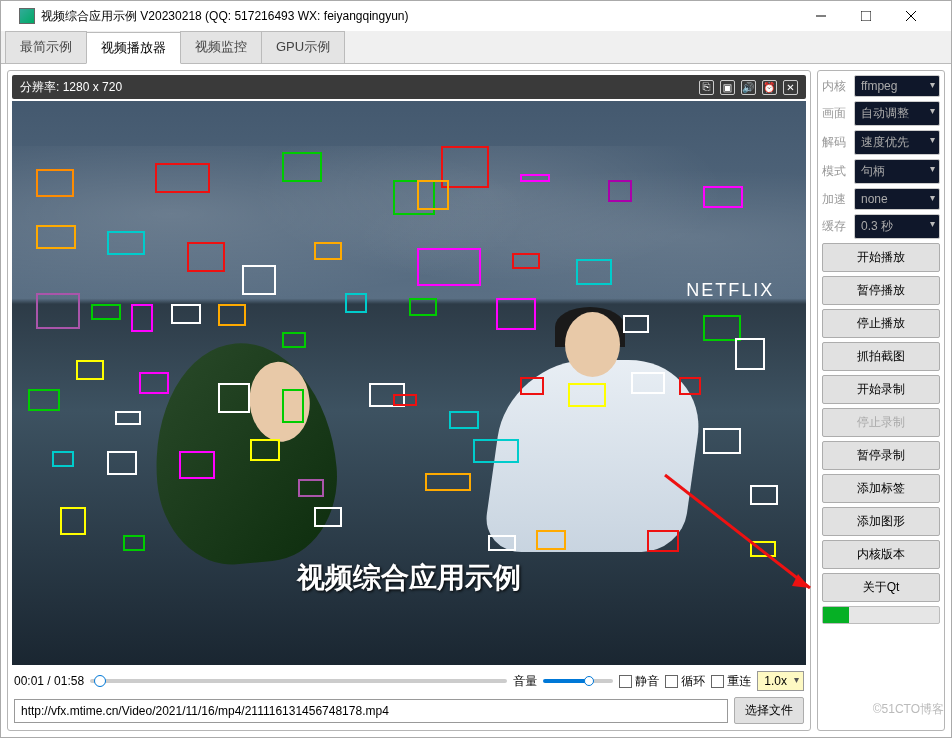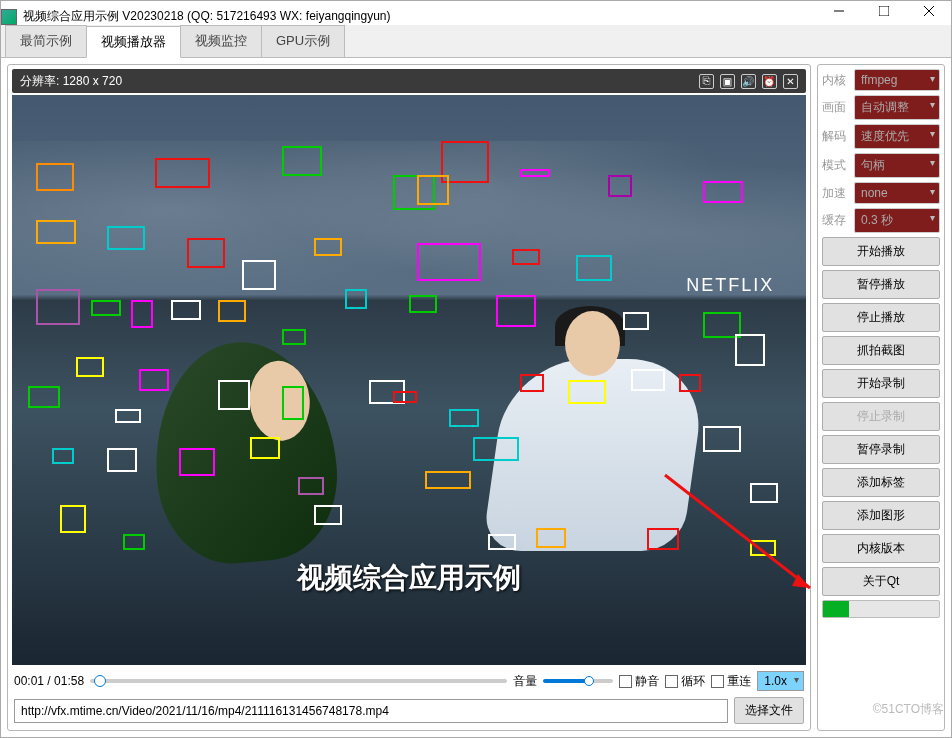--- a/index.html
+++ b/index.html
@@ -1,18 +1,18 @@
 <!DOCTYPE html>
 <html><head>
 <meta charset="utf-8">
 <style>
   * { box-sizing: border-box; margin: 0; padding: 0; font-family: "Microsoft YaHei", "Segoe UI", sans-serif; }
   body { background: #f0f0f0; width: 952px; height: 738px; overflow: hidden; }
   .window { width: 952px; height: 738px; background: #fff; display: flex; flex-direction: column; border: 1px solid #aaa; }
-  .titlebar { height: 24px; display: flex; align-items: flex-end; padding: 0 0; background: #fff; }
+  .titlebar { height: 30px; display: flex; align-items: center; padding: 0 18px; background: #fff; }
   .app-icon { width: 16px; height: 16px; background: linear-gradient(135deg,#3a9,#0a6); margin-right: 6px; border:1px solid #666; }
   .title-text { font-size: 12px; color: #000; flex: 1; white-space: nowrap; overflow: hidden; }
   .win-btns { display: flex; gap: 0; }
   .win-btn { width: 45px; height: 28px; display: flex; align-items: center; justify-content: center; color:#000; }
   .win-btn svg { width: 10px; height: 10px; stroke:#000; fill:none; stroke-width:1; }
   .tabbar { display: flex; border-bottom: 1px solid #bbb; padding-left: 4px; background:#f0f0f0; }
   .tab { padding: 6px 14px; font-size: 13px; background: #e4e4e4; border: 1px solid #bbb; border-bottom: none; margin-right: -1px; cursor: pointer; color:#444; }
   .tab.active { background: #fff; border-bottom: 1px solid #fff; position: relative; top:1px; font-weight:500; color:#000; }
   .content { flex: 1; display: flex; padding: 6px; gap: 6px; }
   .left-pane { flex: 1; display: flex; flex-direction: column; border:1px solid #b5b5b5; border-radius:3px; padding:4px; }
@@ -32,28 +32,28 @@
   .subtitle { position:absolute; bottom:12%; left:0; right:0; text-align:center; color:#fff; font-size:28px; font-weight:bold; text-shadow:1px 1px 3px #000; }
   .box { position:absolute; border:2px solid; background:transparent; }
   .bottom-bar { padding: 6px 2px 2px; display:flex; flex-direction:column; gap:6px; font-size:12px; }
   .row { display: flex; align-items: center; gap: 6px; }
   .progress-slider { flex:1; height:4px; background:#ccc; position:relative; border-radius:2px; }
   .slider-thumb { position:absolute; width:12px; height:12px; background:#fff; border:1px solid #0078d7; border-radius:50%; top:-4px; left:1%; }
   .vol-slider { width:70px; height:4px; background:linear-gradient(to right,#0078d7 60%,#ccc 60%); position:relative; border-radius:2px; }
   .vol-thumb { position:absolute; width:10px; height:10px; background:#fff; border:1px solid #0078d7; border-radius:50%; top:-3px; left:58%; }
   .chk { display:flex; align-items:center; gap:3px; }
   .chk-box { width:13px; height:13px; border:1px solid #666; background:#fff; }
-  .combo { border:1px solid #999; padding:2px 16px 2px 6px; background:#7dd3fc; position:relative; min-width:44px; }
+  .combo { border:1px solid #999; padding:2px 16px 2px 6px; background:#fef9c3; position:relative; min-width:44px; }
   .combo::after { content:"▾"; position:absolute; right:4px; top:2px; font-size:10px; color:#555; }
   .url-input { flex:1; border:1px solid #999; padding:4px 6px; font-size:12px; background:#fff; }
   .btn { border:1px solid #adadad; background:#e1e1e1; padding:4px 10px; font-size:12px; cursor:pointer; border-radius:2px; }
   .right-pane { width:128px; display:flex; flex-direction:column; gap:4px; border:1px solid #b5b5b5; border-radius:3px; padding:4px; }
   .prop-row { display:flex; gap:4px; align-items:center; }
   .prop-lbl { width:28px; font-size:12px; color:#999; }
-  .prop-combo { flex:1; border:1px solid #ccc; background:#7f1d1d; color:#aaa; padding:3px 16px 3px 6px; font-size:12px; position:relative; border-radius:2px; }
+  .prop-combo { flex:1; border:1px solid #ccc; background:#0f172a; color:#aaa; padding:3px 16px 3px 6px; font-size:12px; position:relative; border-radius:2px; }
   .prop-combo::after { content:"▾"; position:absolute; right:4px; top:3px; font-size:10px; color:#bbb; }
   .side-btn { border:1px solid #adadad; background:#e1e1e1; padding:5px 0; font-size:12px; text-align:center; cursor:pointer; border-radius:2px; }
   .side-btn.disabled { color:#aaa; }
   .prog-bar { height:18px; border:1px solid #bcbcbc; background:#e6e6e6; border-radius:2px; position:relative; }
   .prog-fill { height:100%; width:22%; background:#06b025; }
   .arrow { position:absolute; stroke:#e11; stroke-width:3; fill:none; pointer-events:none; }
   .watermark { position:absolute; bottom:20px; right:8px; color:#bbb; font-size:12px; pointer-events:none; }
 </style>
 </head>
 <body>

